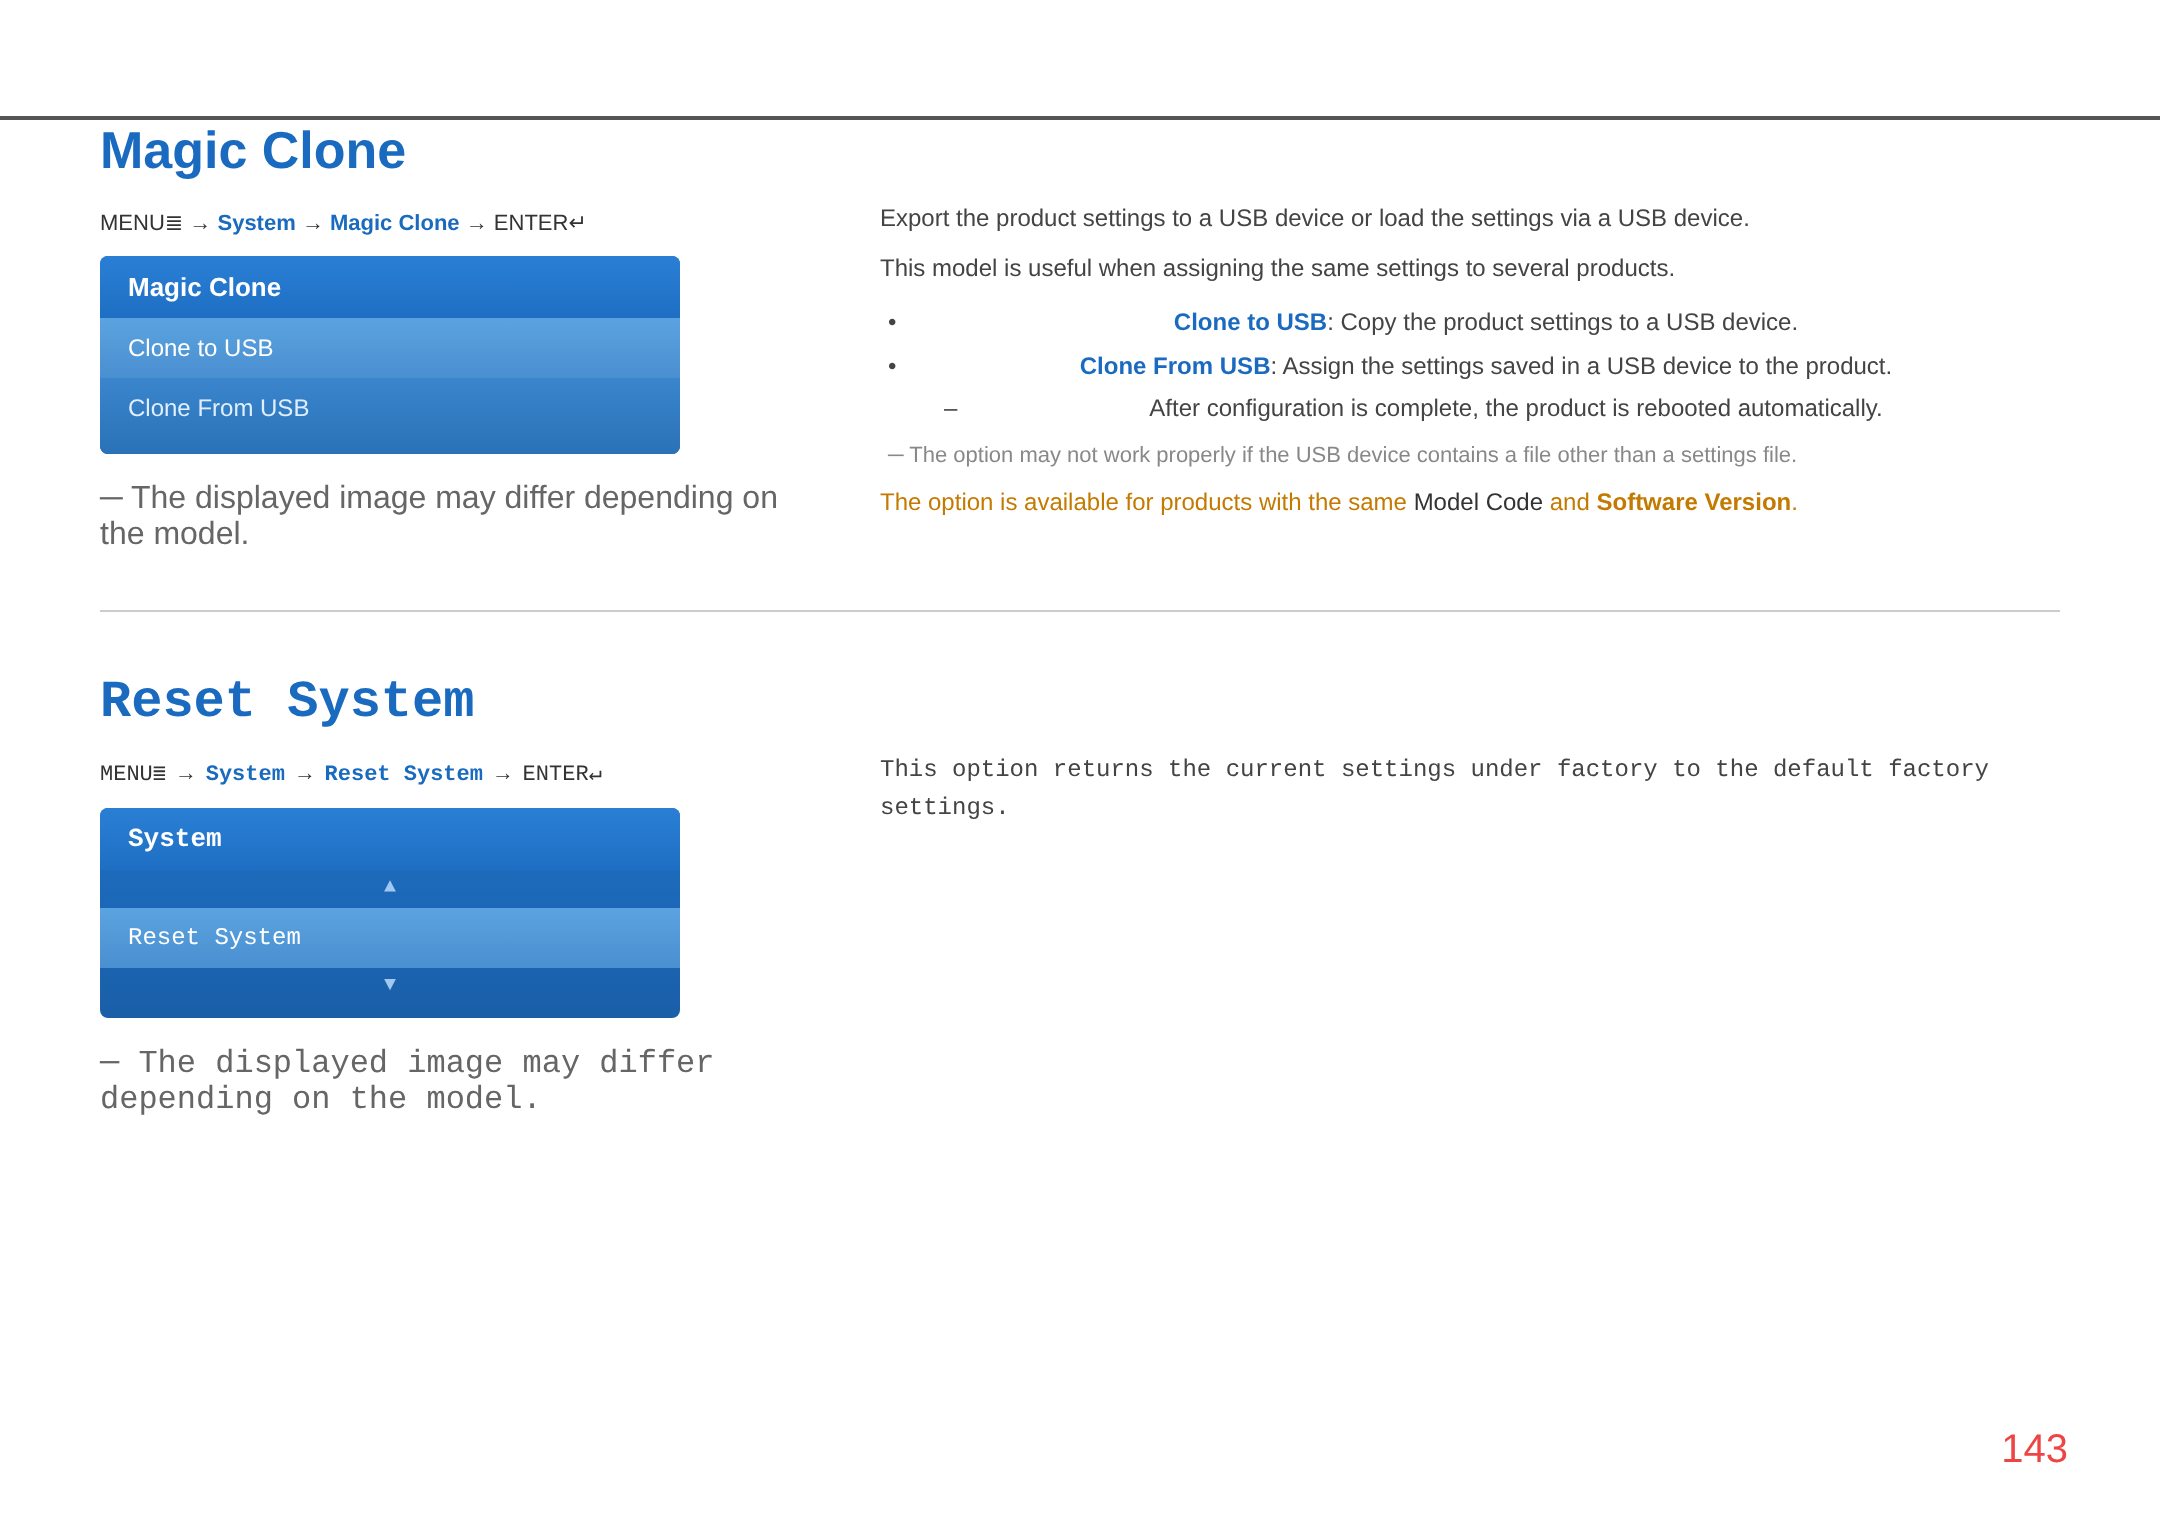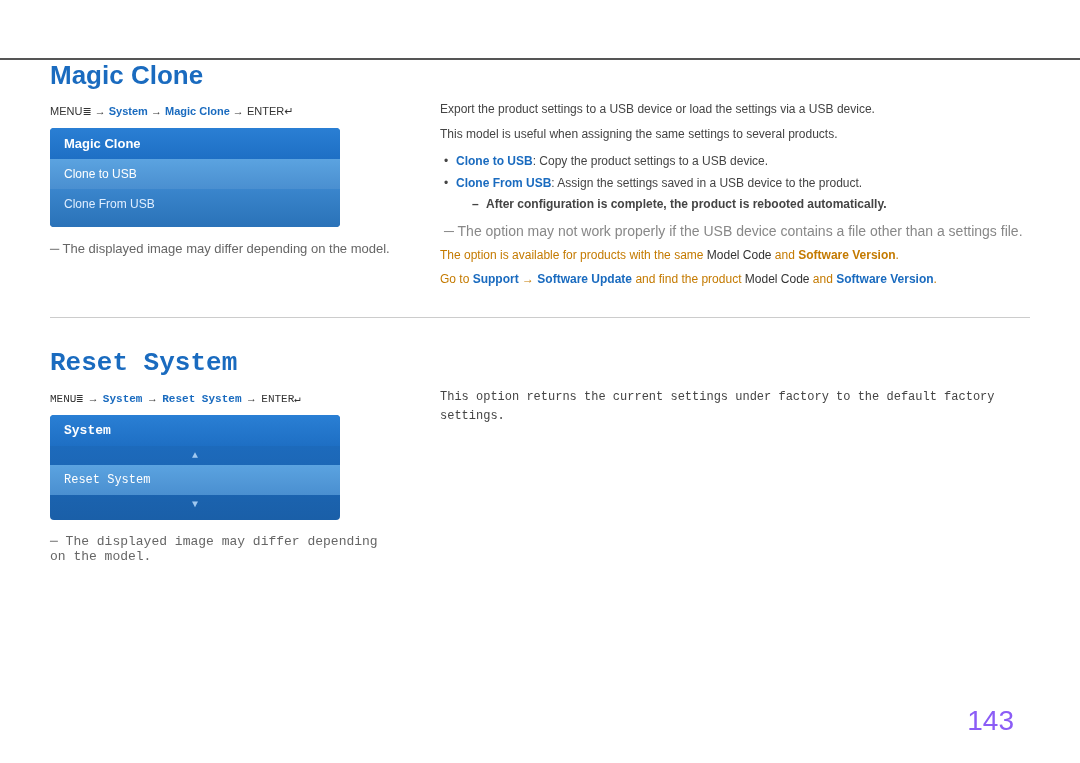--- a/index.html
+++ b/index.html
@@ -103,40 +103,41 @@
       background: linear-gradient(180deg, #3a85cc 0%, #2a72b8 100%);
       color: #e0eeff;
     }
 
     .ui-panel-item.bottom-padding {
       padding-bottom: 16px;
     }
 
     
     .panel-note {
-      font-size: 13px;
+      font-size: 16px;
       color: #666;
       margin-top: 14px;
     }
     .panel-note::before {
       content: '─ ';
     }
 
     
     .right-text {
       font-size: 12px;
       color: #444;
       line-height: 1.6;
       margin-bottom: 6px;
     }
 
     .bullet-list {
       list-style: none;
       margin: 8px 0 6px 0;
       padding: 0;
+      text-align: center;
     }
 
     .bullet-list li {
       font-size: 12px;
       color: #444;
       line-height: 1.6;
       padding-left: 16px;
       position: relative;
       margin-bottom: 2px;
     }
@@ -158,32 +159,31 @@
       margin: 2px 0 4px 16px;
       padding: 0;
     }
 
     .sub-bullet li {
       font-size: 12px;
       color: #444;
       line-height: 1.6;
       padding-left: 14px;
       position: relative;
-      font-weight: bold;
     }
 
     .sub-bullet li::before {
       content: '–';
       position: absolute;
       left: 0;
       color: #444;
     }
 
     .dash-note {
-      font-size: 14px;
+      font-size: 11px;
       color: #888;
       line-height: 1.6;
       padding-left: 4px;
       position: relative;
       margin-bottom: 2px;
     }
 
     .dash-note::before {
       content: '─ ';
       color: #888;
@@ -214,23 +214,23 @@
       width: 100%;
       border: none;
       border-top: 1px solid #ccc;
       margin: 28px 0 20px 0;
     }
 
     
     .page-number {
       position: absolute;
       bottom: 26px;
-      right: 66px;
-      font-size: 28px;
-      color: #8b5cf6;
+      right: 46px;
+      font-size: 20px;
+      color: #ef4444;
       font-weight: normal;
     }
 
     
     .arrow-row {
       display: flex;
       justify-content: center;
       padding: 4px 0;
     }
 
@@ -288,23 +288,20 @@
             <li>After configuration is complete, the product is rebooted automatically.</li>
           </ul>
         </li>
       </ul>
 
       <p class="dash-note">The option may not work properly if the USB device contains a file other than a settings file.</p>
 
       <p class="orange-note">
         <span>The option is available for products with the same </span><span class="bold-dark">Model Code</span><span> and </span><span class="bold-orange">Software Version</span><span>.</span>
       </p>
-      <p class="orange-note">
-        <span>Go to </span><span class="bold-blue">Support</span><span> → </span><span class="bold-blue">Software Update</span><span> and find the product </span><span class="bold-dark">Model Code</span><span> and </span><span class="bold-blue">Software Version</span><span>.</span>
-      </p>
     </div>
   </div>
 
   <hr class="section-divider">
 
   <div style="display: flex; flex-direction: row; width: 100%; font-family: Liberation Mono, monospace;">
 
     <div class="left-column">
       <div class="section-title">Reset System</div>
 

